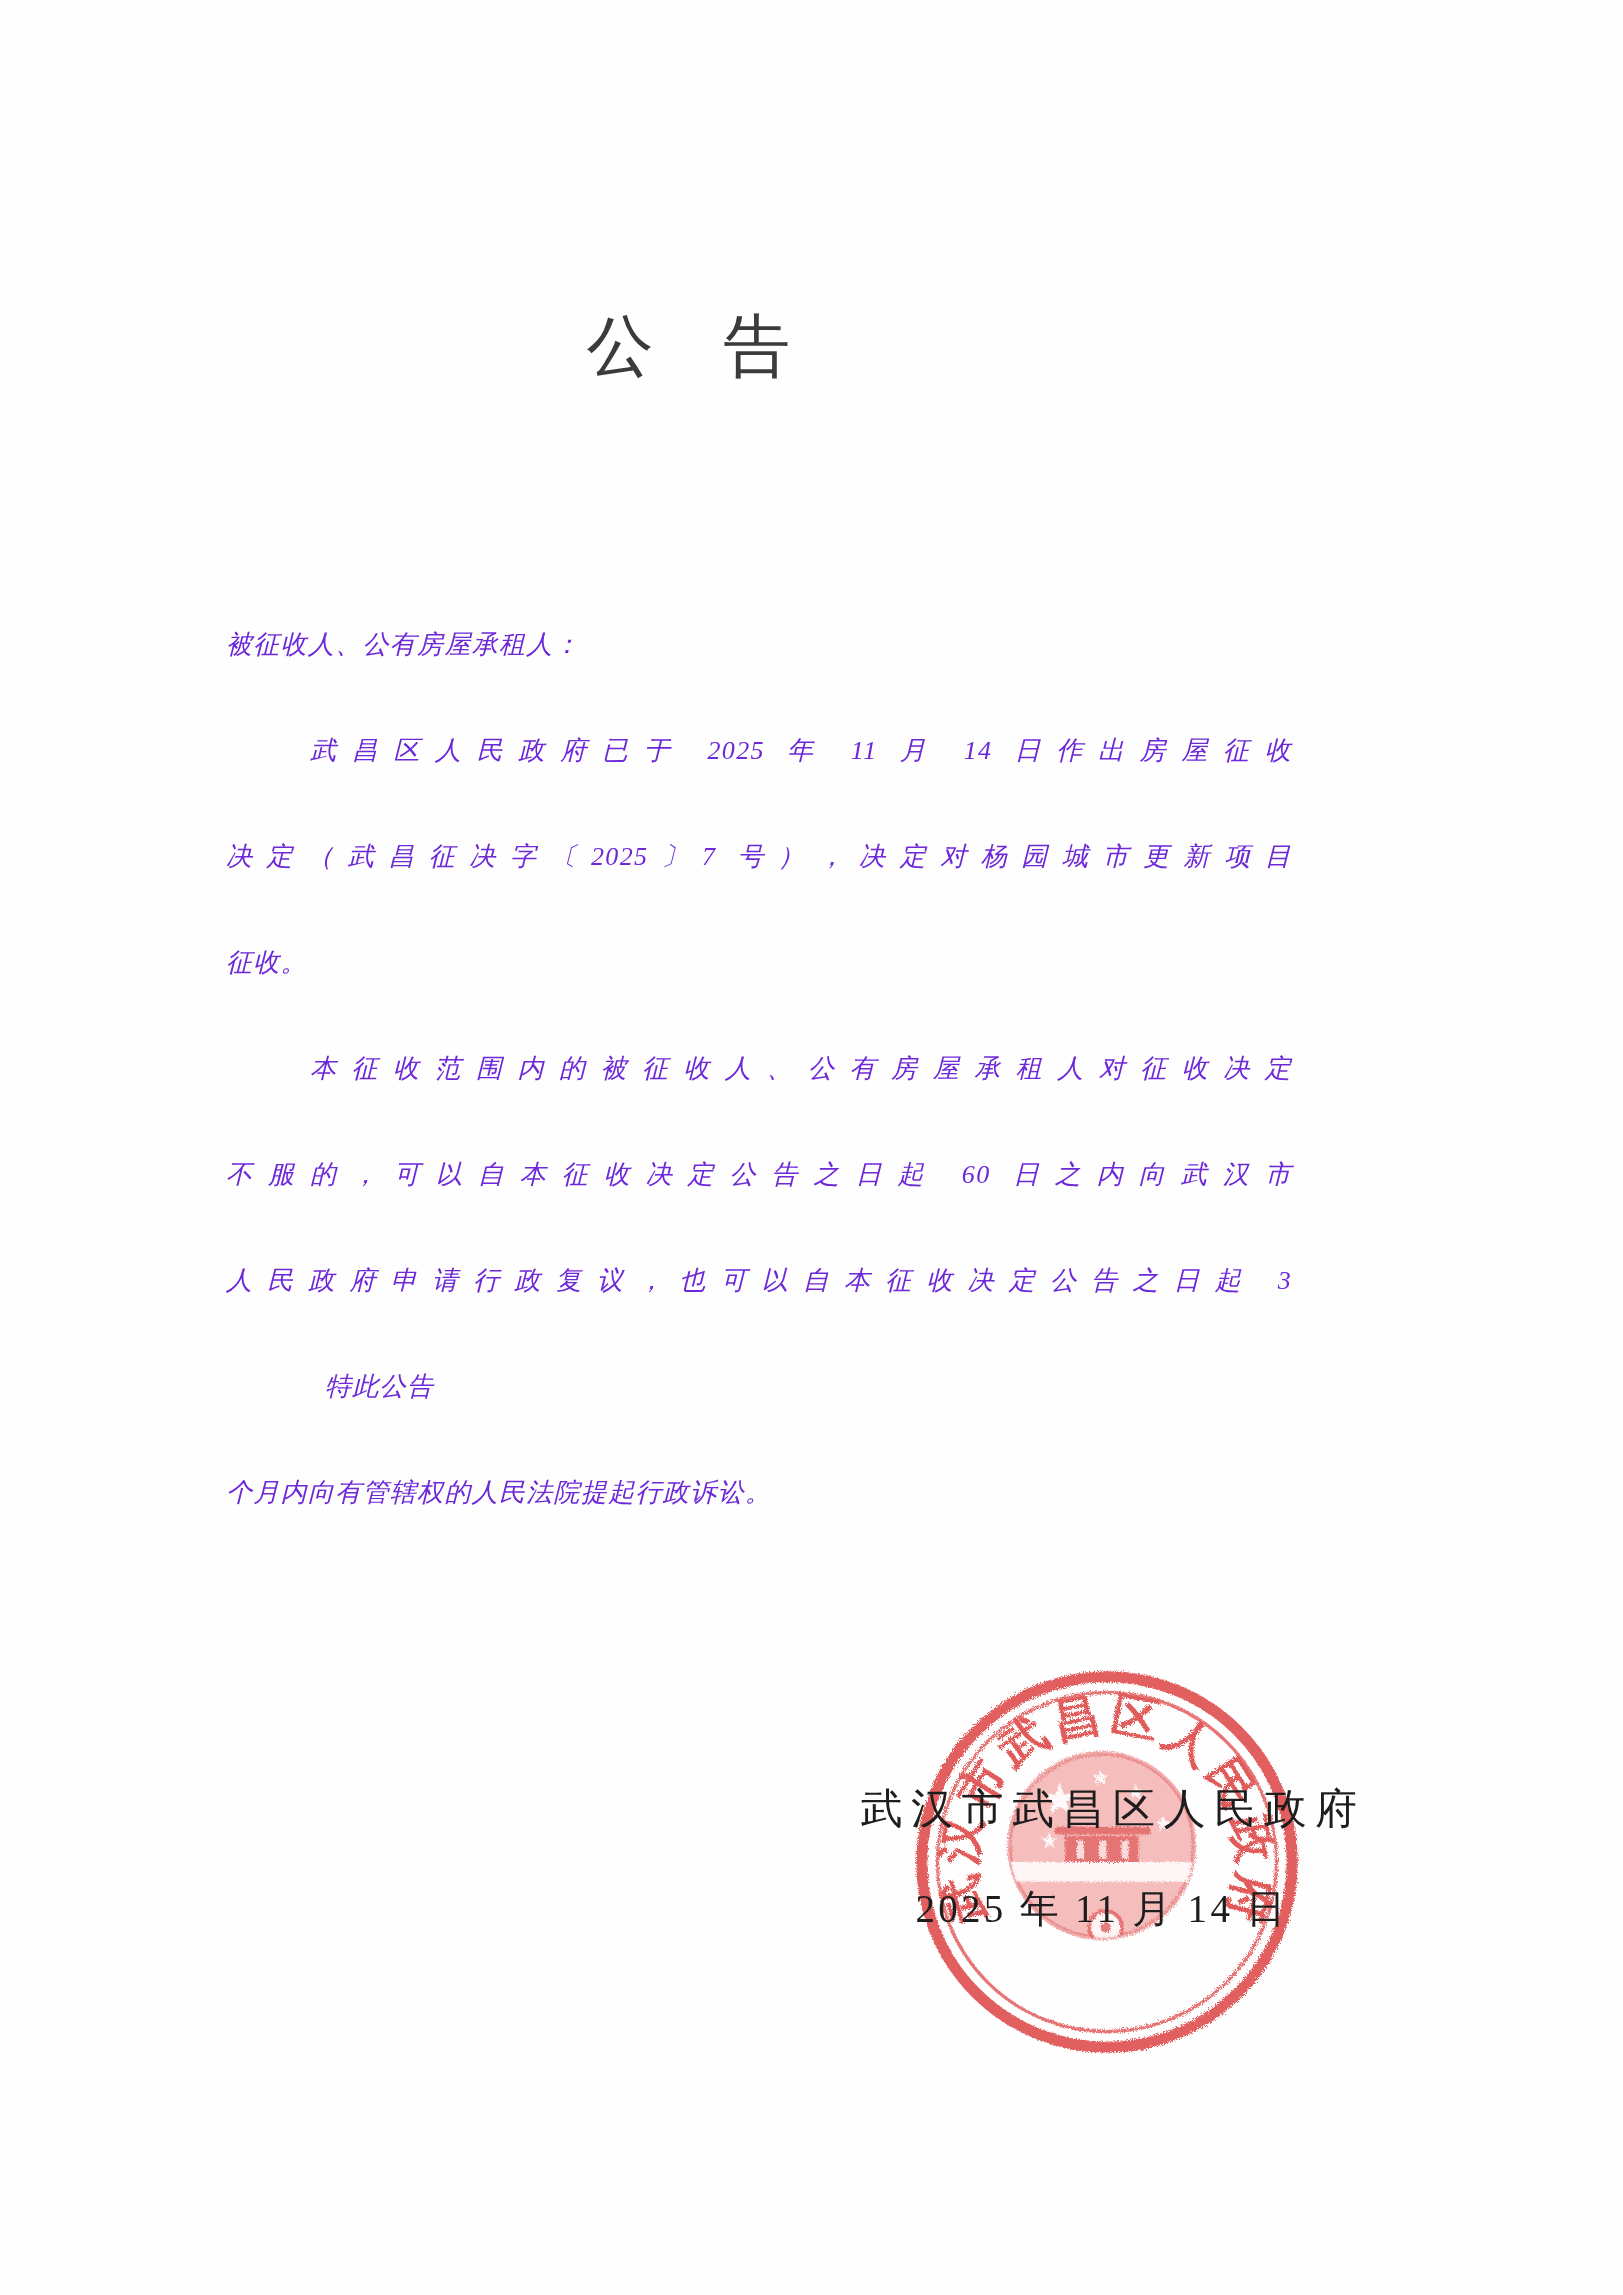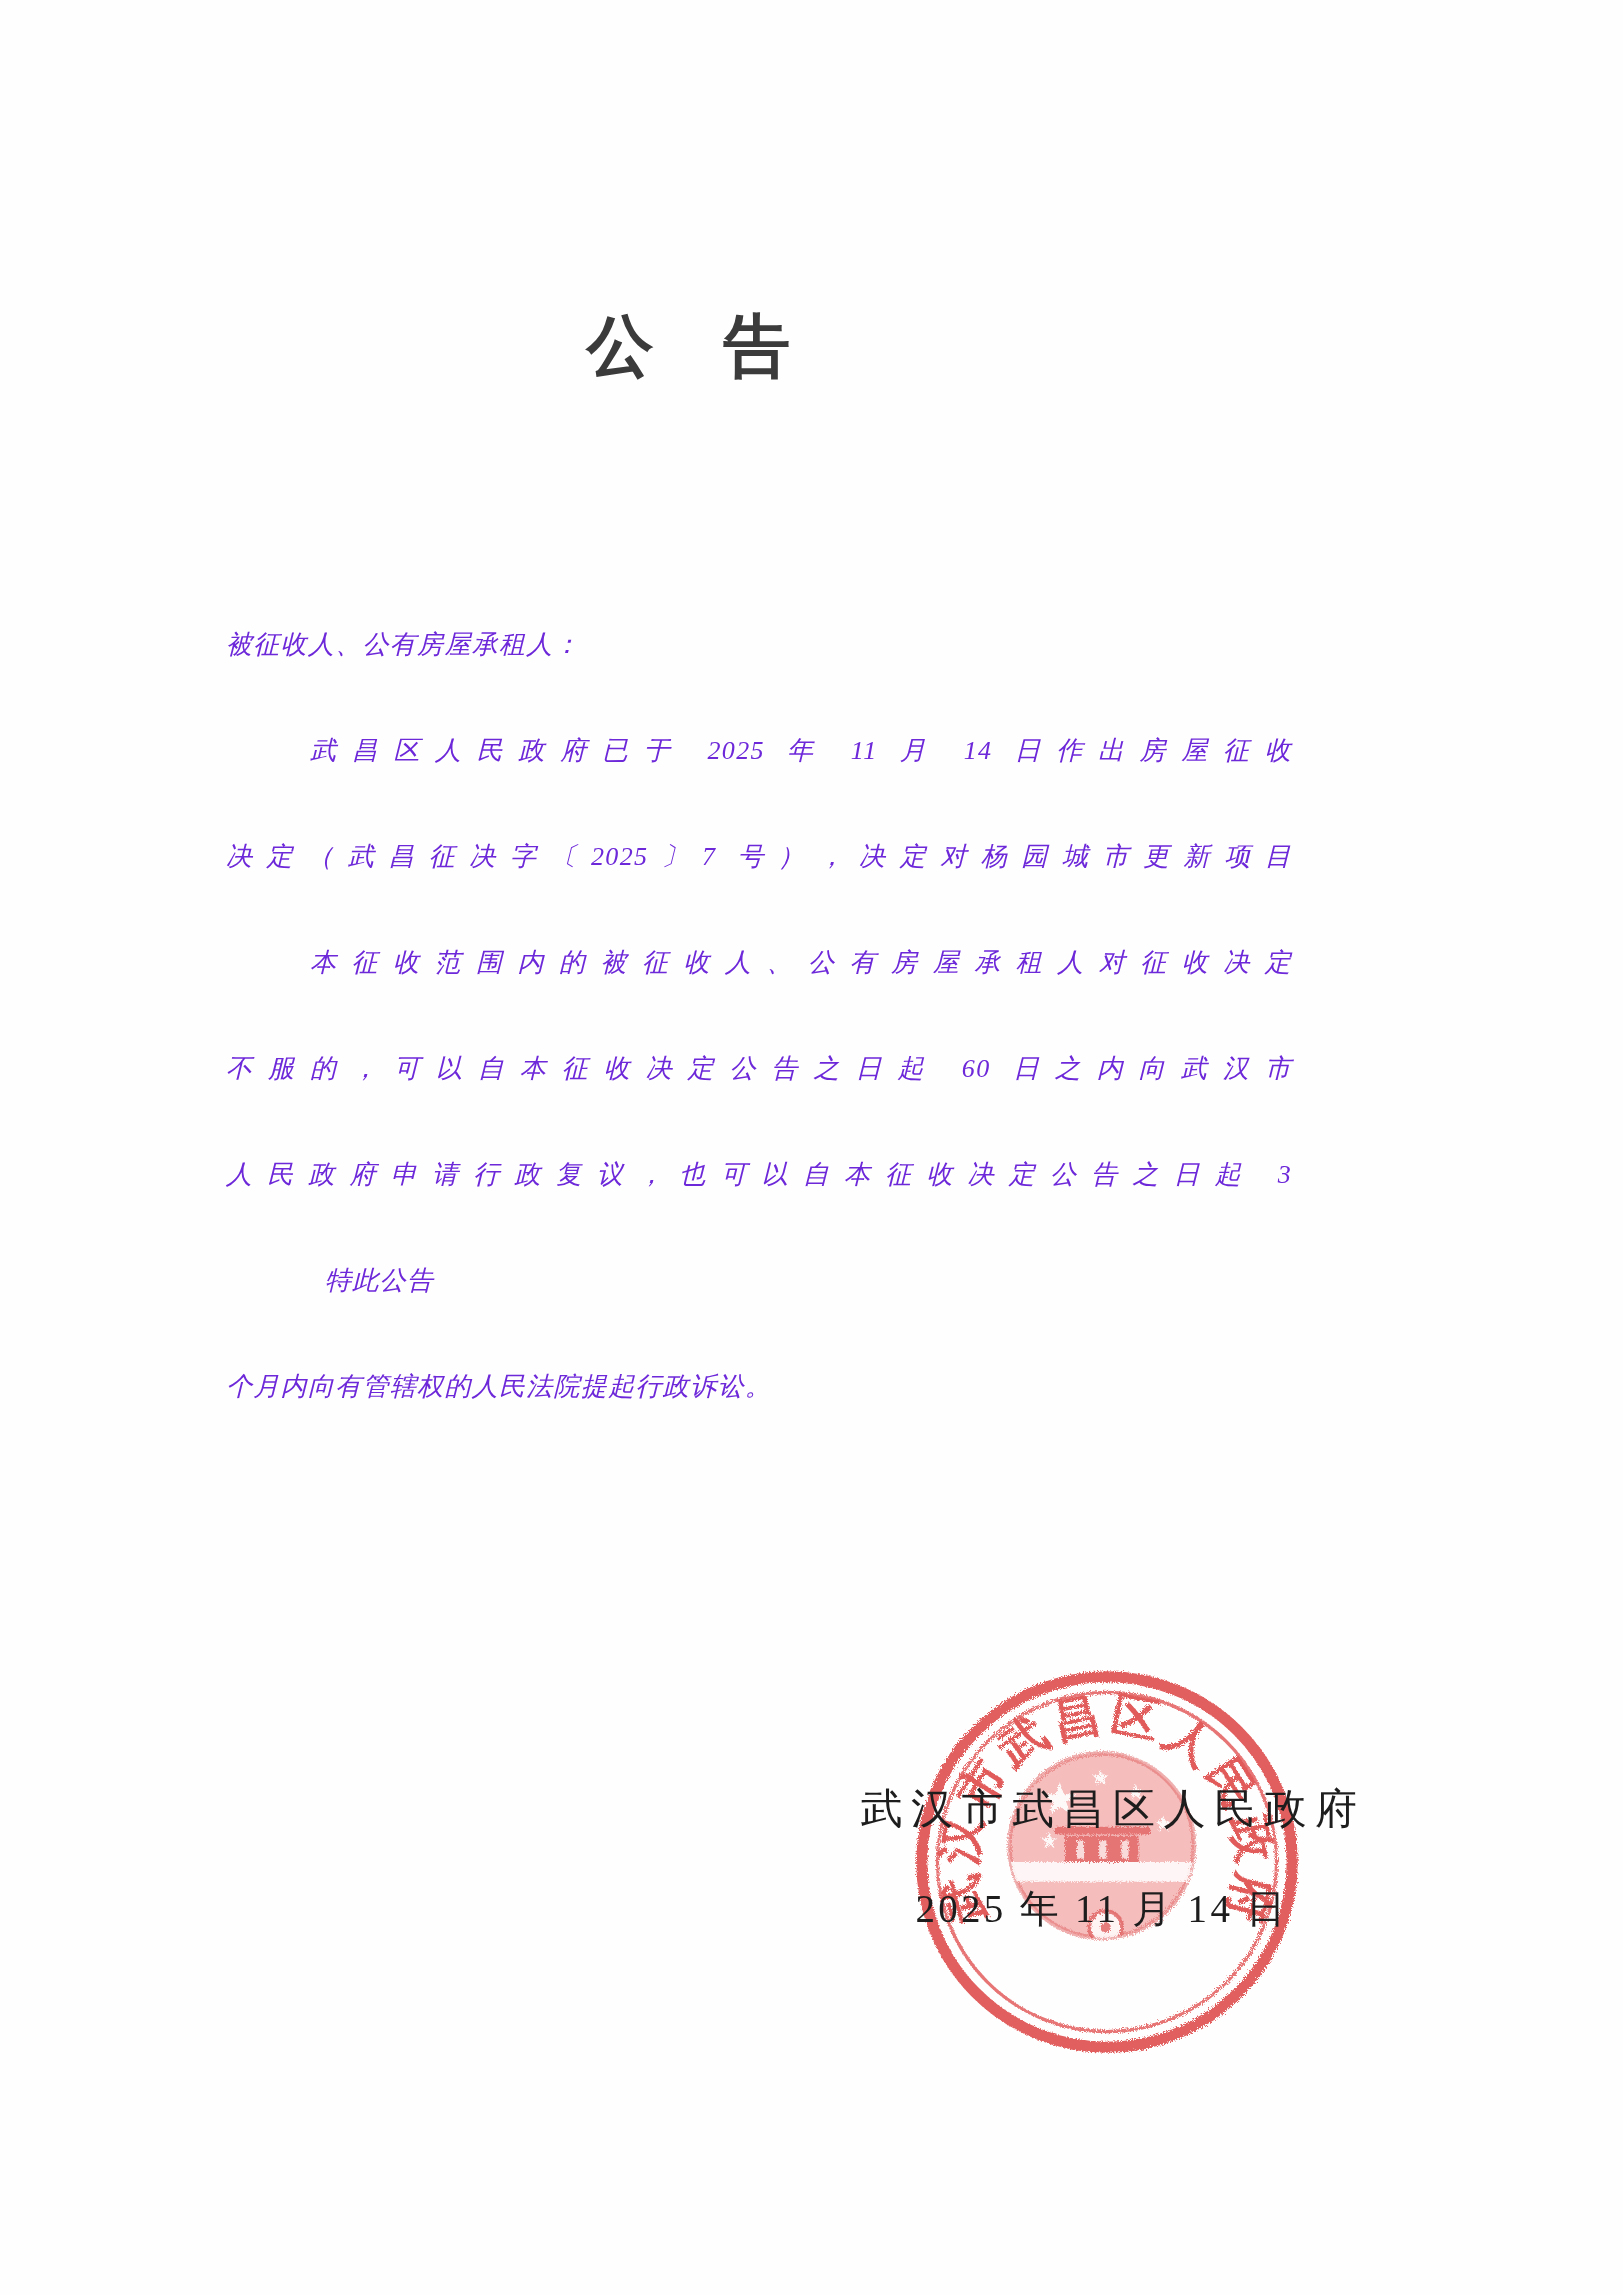--- a/index.html
+++ b/index.html
@@ -16,21 +16,21 @@
     color: #2a2a2a;
   }
   
   .doc-title {
     position: absolute;
     top: 306px;
     left: 689px;
     transform: translateX(-50%);
     font-size: 67px;
     line-height: 80px;
-    font-weight: 700;
+    font-weight: 400;
     color: #3b3b3b;
     white-space: nowrap;
     letter-spacing: 1.3px;
   }
   
   .doc-body {
     position: absolute;
     left: 226px;
     top: 592px;
     width: 1066px;
@@ -91,20 +91,21 @@
 <body>
 
 <div class="page">
 
   <div class="doc-title">公　告</div>
 
   <div class="doc-body">
     <div class="line">被征收人、公有房屋承租人：</div>
     <div class="line indent fill">武昌区人民政府已于 2025 年 11 月 14 日作出房屋征收</div>
     <div class="line fill">决定（武昌征决字〔2025〕7 号），决定对杨园城市更新项目</div>
+    <div class="line">征收。</div>
     <div class="line indent fill">本征收范围内的被征收人、公有房屋承租人对征收决定</div>
     <div class="line fill">不服的，可以自本征收决定公告之日起 60 日之内向武汉市</div>
     <div class="line fill">人民政府申请行政复议，也可以自本征收决定公告之日起 3</div>
     <div class="line indent2">特此公告</div>
     <div class="line">个月内向有管辖权的人民法院提起行政诉讼。</div>
   </div>
 
   <svg class="seal" viewBox="-330 -330 660 660" xmlns="http://www.w3.org/2000/svg">
     <defs>
       <filter id="ink" x="-10%" y="-10%" width="120%" height="120%">

